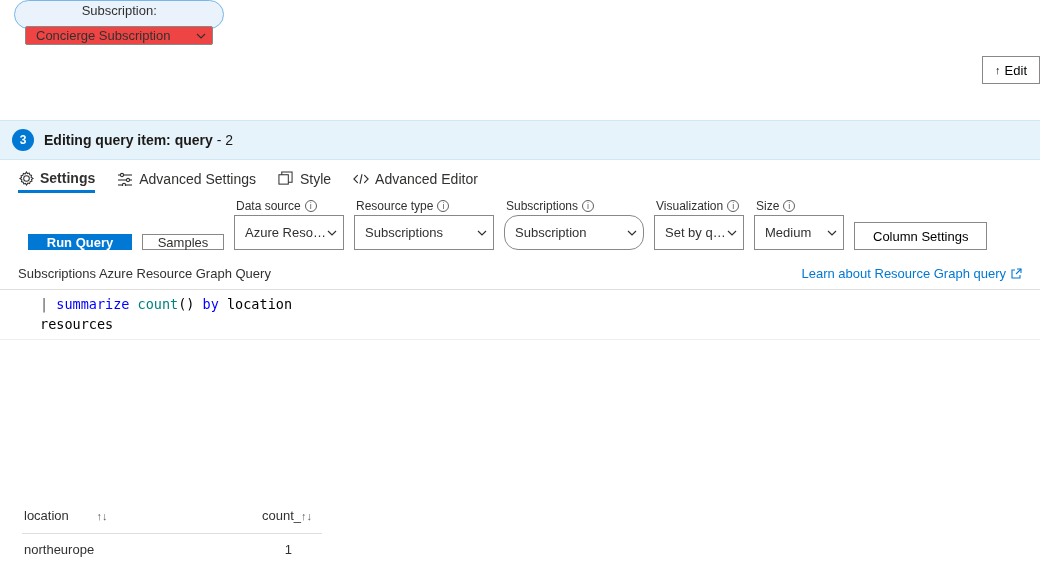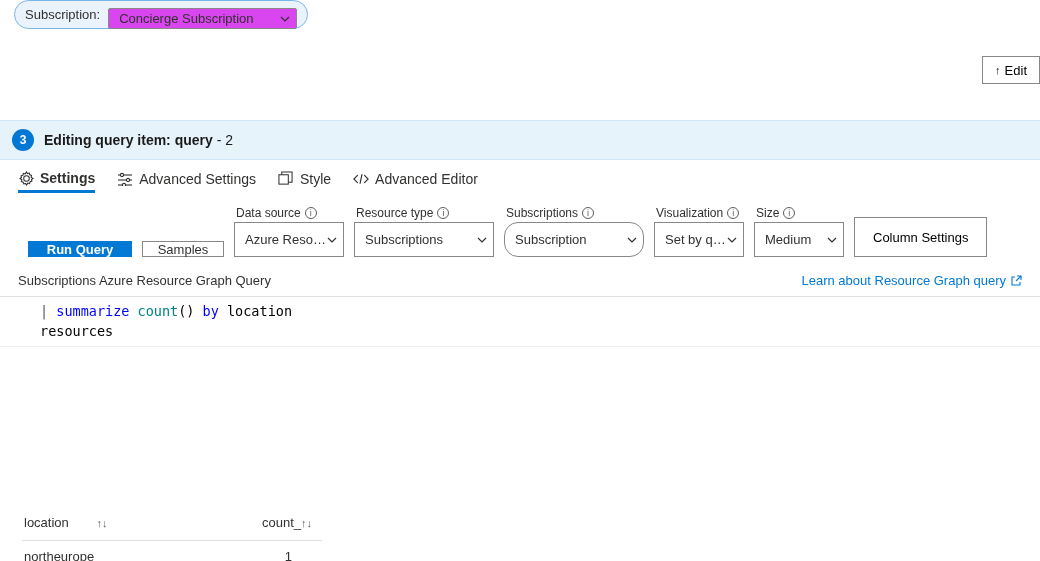--- a/index.html
+++ b/index.html
@@ -17,33 +17,33 @@
   .subscription-pill {
     display: inline-flex;
     align-items: center;
     gap: 8px;
     margin: 0px 0 0 14px;
     border: 1.5px solid #78b6ea;
     background: #eaf3fb;
     border-radius: 20px;
     padding: 2px 10px 2px 10px;
     height: 29px;
+    flex-direction: column;
   }
   .subscription-label { color: #323130; font-size: 13px; }
   .subscription-select {
     display: inline-flex;
     align-items: center;
     gap: 26px;
-    background: #d946ef;
+    background: #ef4444;
     border: 1px solid #8a8886;
     border-radius: 2px;
     padding: 1px 6px 1px 10px;
     height: 21px;
     font-size: 13px;
-    margin-top: 8px;
   }
   .chev { display:inline-block; }
   .chev svg { display:block; }
 
   
   .edit-btn-wrap { position:absolute; right:0; top:56px; }
   .edit-btn {
     display:inline-flex;
     align-items:center;
     gap:4px;
@@ -154,21 +154,21 @@
   .w-ds { width:110px; }
   .w-rt { width:140px; }
   .w-sub { width:140px;border-radius:14px; }
   .w-vis { width:90px; }
   .w-size { width:90px; }
   .dropdown .txt { overflow:hidden; text-overflow:ellipsis; white-space:nowrap; }
 
   .col-settings-btn {
     border:1px solid #8a8886;
     background:#fff;
-    height:40px;
+    height:28px;
     padding:0 18px;
     font-size:13px;
     display:inline-flex;
     align-items:center;
     cursor:pointer;
   }
 
   
   .meta-row {
     display:flex;

